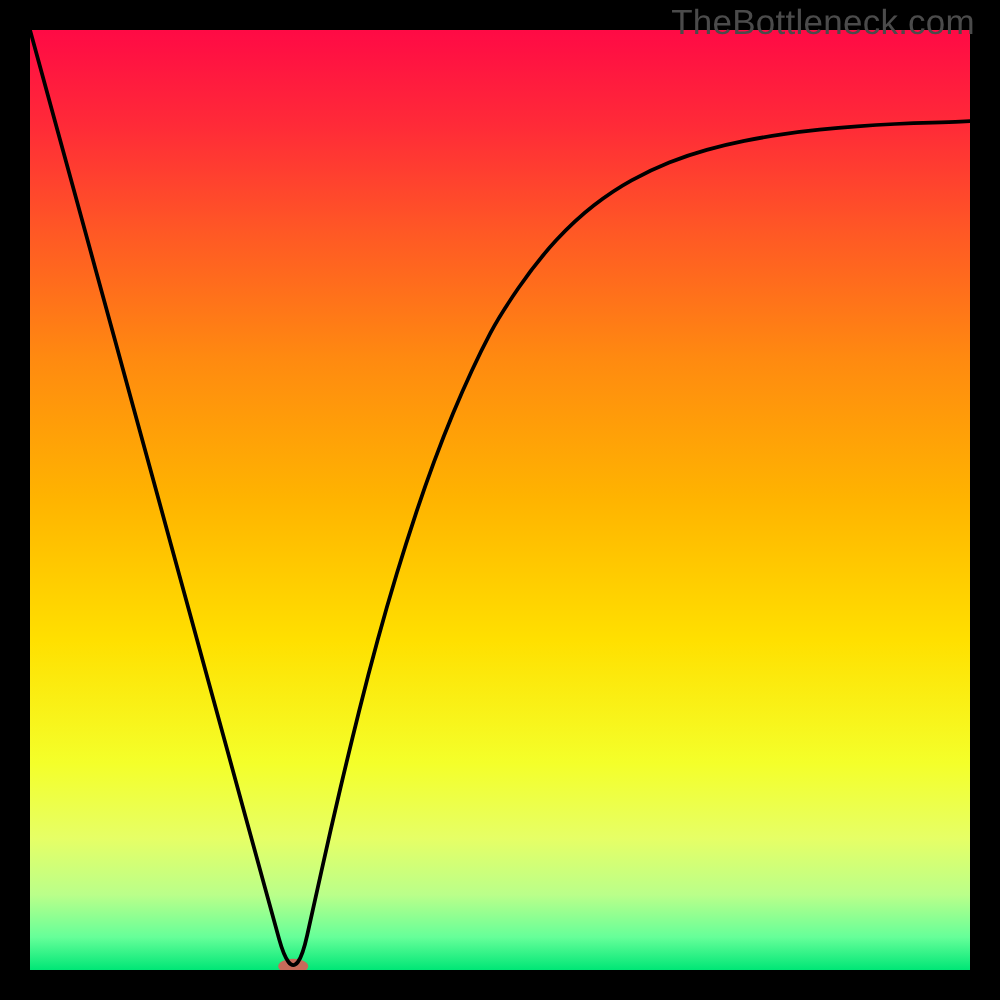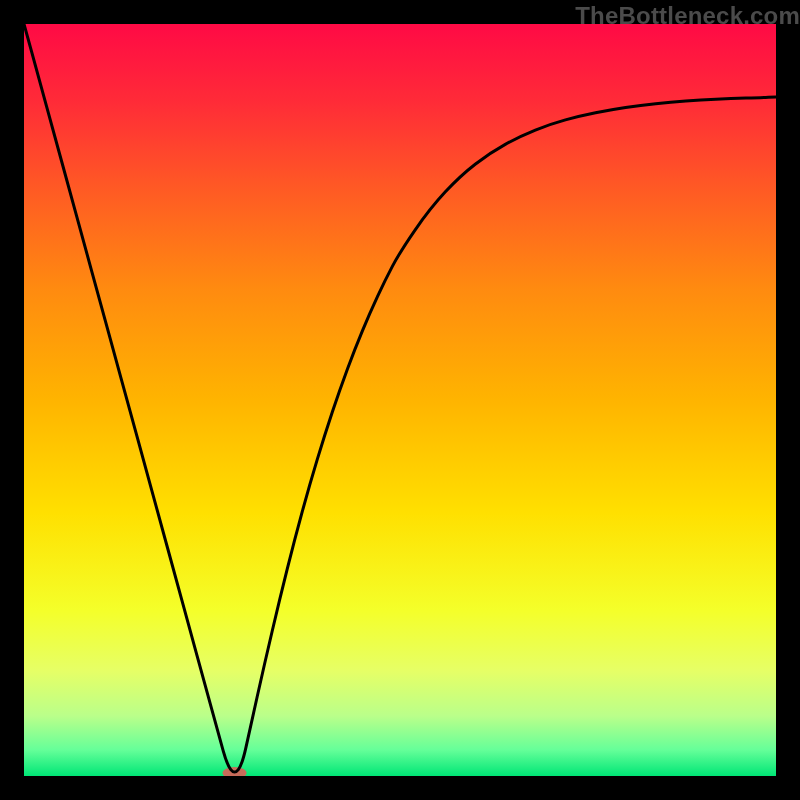--- a/index.html
+++ b/index.html
@@ -22,24 +22,24 @@
   .plot {
     position: absolute;
     left: 0;
     top: 0;
     width: 752px;
     height: 752px;
   }
   .watermark {
     position: absolute;
     top: 2px;
-    right: 0;
+    right: 20px;
     color: #4b4b4b;
-    font-size: 24px;
-    font-weight: 700;
+    font-size: 28px;
+    font-weight: 400;
     letter-spacing: 0.2px;
     user-select: none;
   }
 </style>
 </head>
 <body>
 
 <div class="frame">
   <svg class="plot" viewBox="0 0 752 752" preserveAspectRatio="none">
     <defs>

